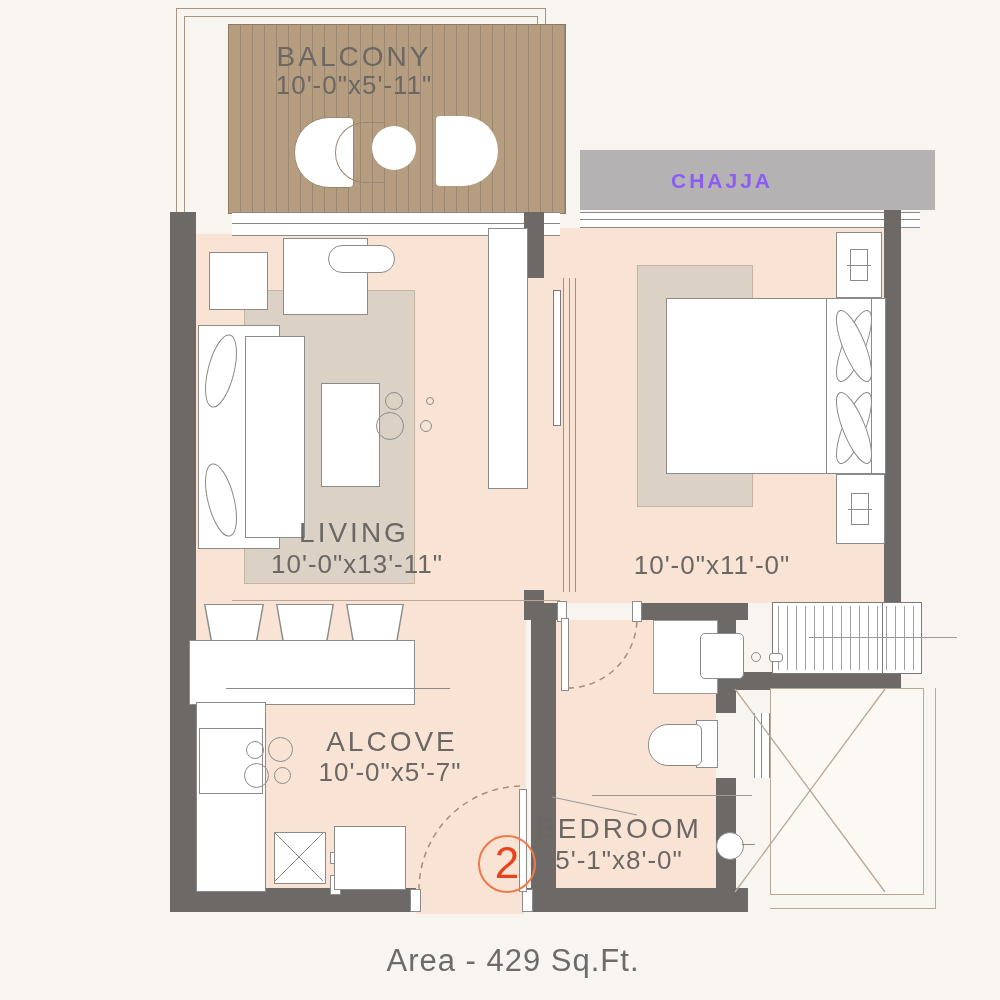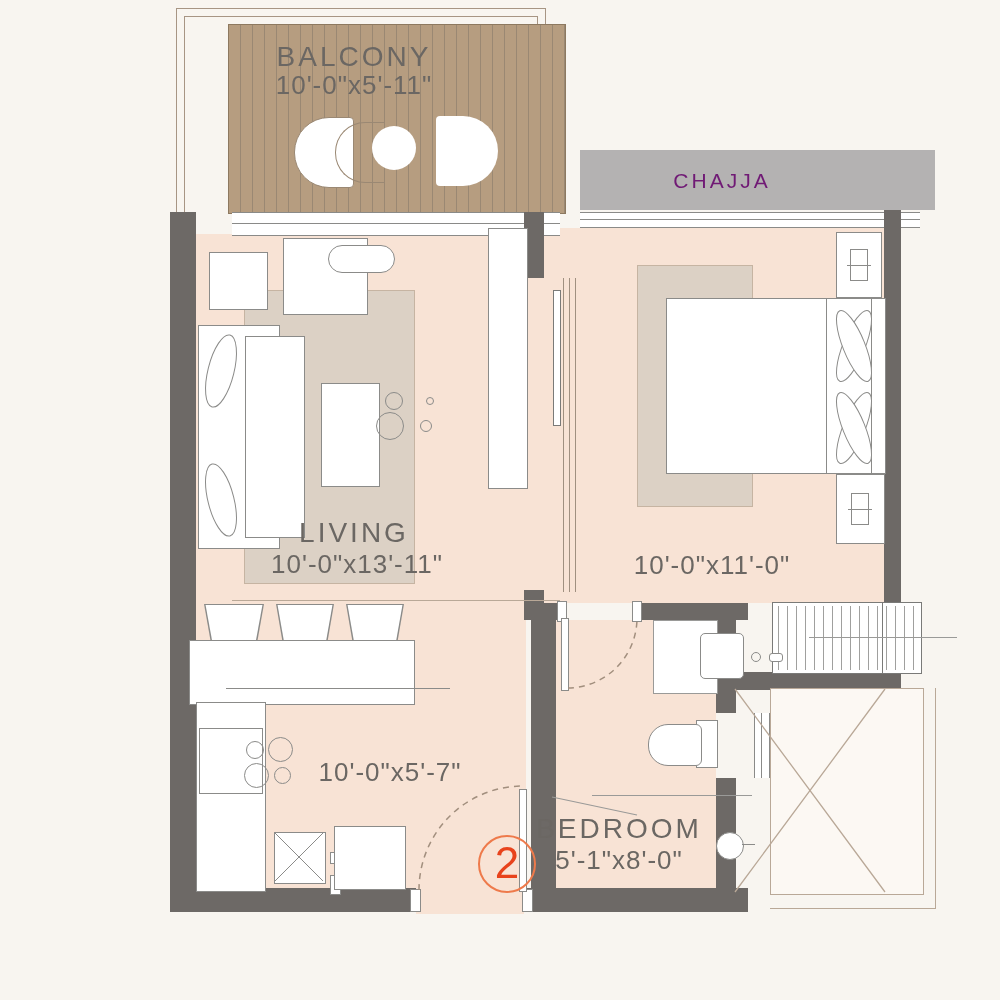--- a/index.html
+++ b/index.html
@@ -178,25 +178,27 @@
       <ellipse cx="818" cy="428" rx="11" ry="38" transform="rotate(-22 818 428)"></ellipse>
     </g>
     <g fill="#fff" stroke="#8b8b89" stroke-width="1">
       <ellipse cx="185" cy="371" rx="13" ry="37" transform="rotate(14 185 371)"></ellipse>
       <ellipse cx="185" cy="500" rx="13" ry="37" transform="rotate(-14 185 500)"></ellipse>
     </g>
   </svg>
 
   <div class="lbl" style="left:318px;top:57px;">BALCONY</div>
   <div class="lbl dims" style="left:318px;top:85px;">10'-0"x5'-11"</div>
-  <div class="lbl" style="left:686px;top:181px;font-size:21px;color:#701a75;">CHAJJA</div>
+  <div class="lbl" style="left:686px;top:181px;font-size:21px;color:#8b5cf6;font-weight:bold;">CHAJJA</div>
   <div class="lbl" style="left:318px;top:533px;">LIVING</div>
   <div class="lbl dims" style="left:321px;top:564px;">10'-0"x13'-11"</div>
   <div class="lbl dims" style="left:676px;top:565px;">10'-0"x11'-0"</div>
+  <div class="lbl" style="left:356px;top:742px;">ALCOVE</div>
   <div class="lbl dims" style="left:354px;top:772px;">10'-0"x5'-7"</div>
   <div class="lbl" style="left:583px;top:829px;">BEDROOM</div>
   <div class="lbl dims" style="left:583px;top:860px;">5'-1"x8'-0"</div>
 
   <div class="abs circle" style="left:406px;top:835px;width:54px;height:54px;border:2px solid #ee7a4b;">
     <div style="position:absolute;left:50%;top:50%;transform:translate(-50%,-52%);font-size:44px;color:var(--accent);">2</div>
   </div>
 
+  <div class="lbl" style="left:477px;top:961px;font-size:31px;letter-spacing:1px;color:#6b6b69;">Area - 429 Sq.Ft.</div>
 </div>
 
 </body></html>

